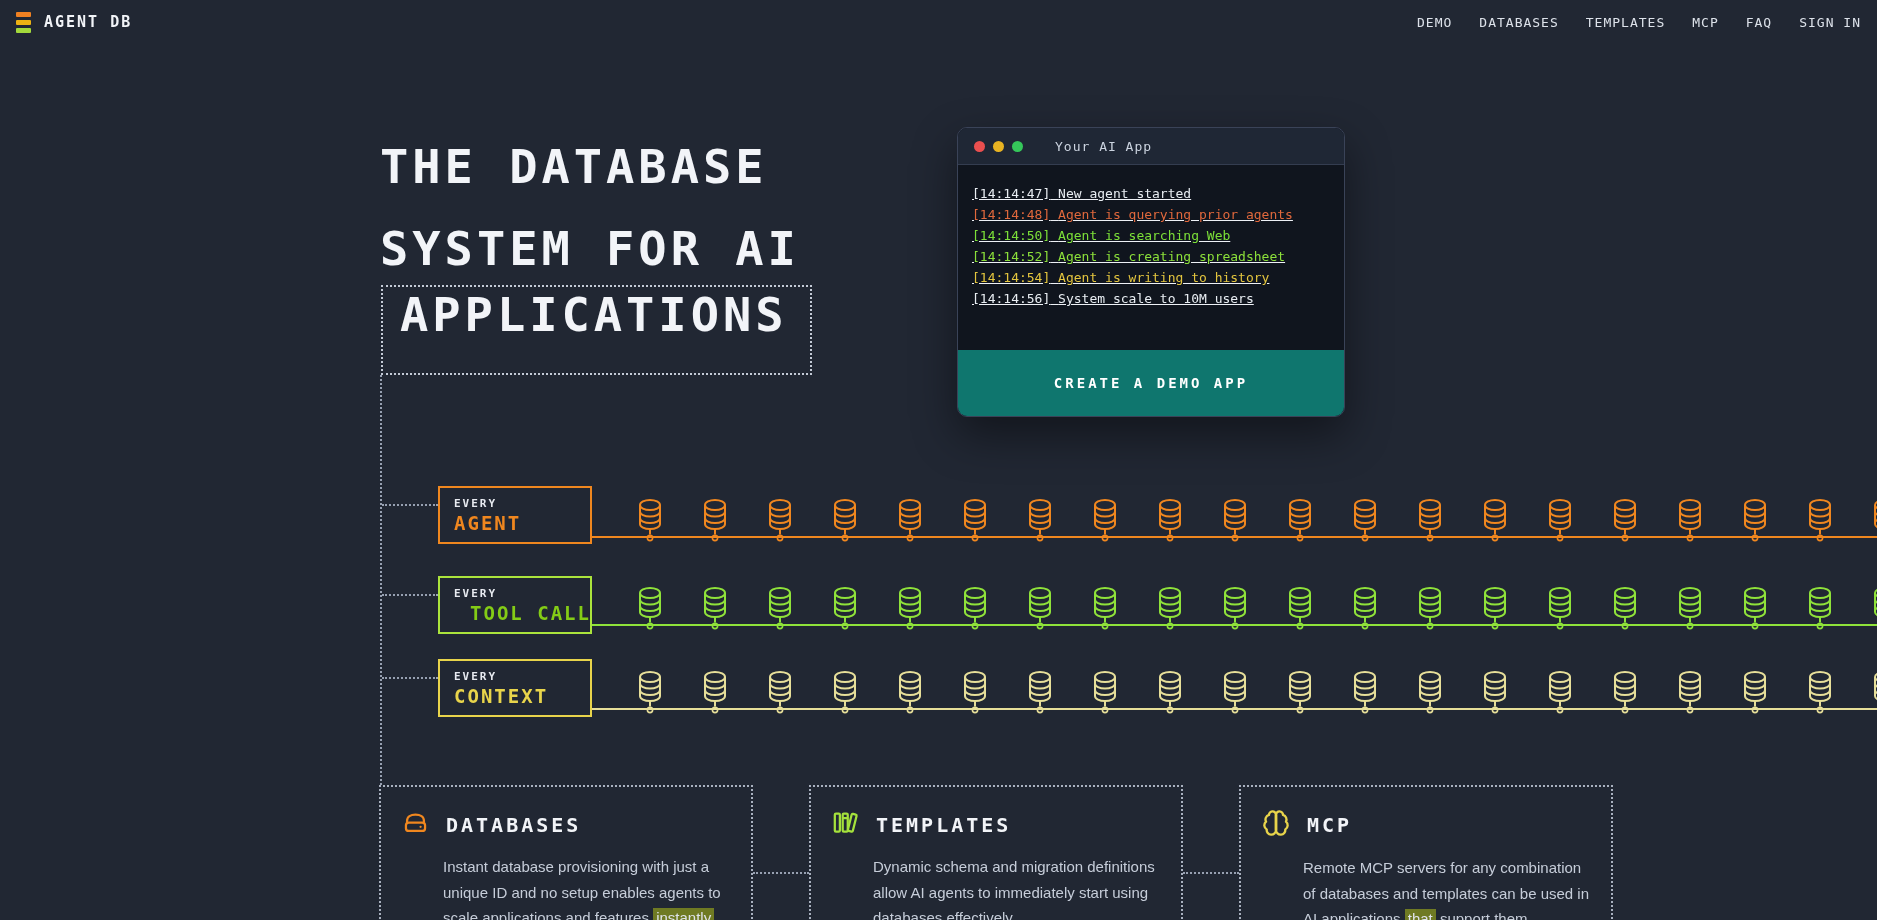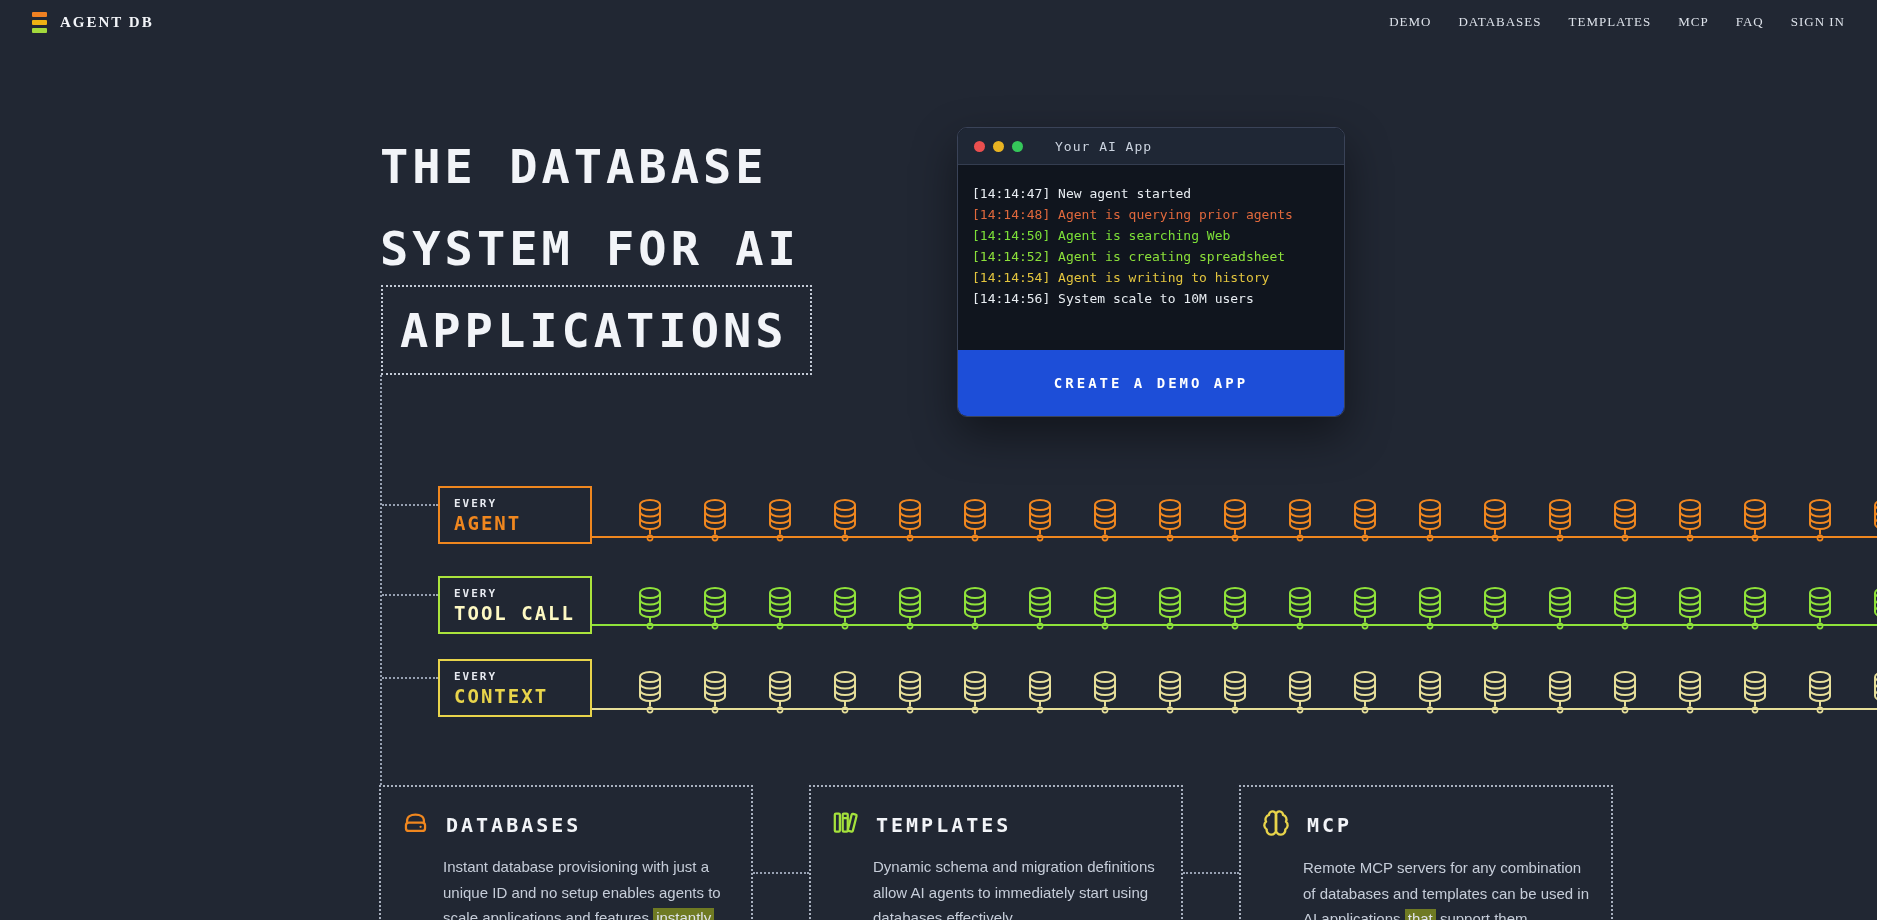--- a/index.html
+++ b/index.html
@@ -5,47 +5,47 @@
   * { margin:0; padding:0; box-sizing:border-box; }
   html,body { background:#181d27; }
   #app {
     position:relative; width:1877px; height:920px; overflow:hidden;
     background:#212733;
     font-family:"DejaVu Sans Mono", monospace;
     color:#eef1f6;
   }
   
   #navbar { position:absolute; left:0; top:0; width:100%; height:44px;
-    display:flex; align-items:center; padding:0 32px;font-family:Liberation Serif, serif; }
+    display:flex; align-items:center; padding:0 16px; }
   #brand { display:flex; align-items:center; gap:13px; }
   #logo { display:flex; flex-direction:column; gap:3px; }
   #logo .bar { width:15px; height:5px; border-radius:1px; }
   #brand-name { font-size:15px; font-weight:bold; letter-spacing:2px; color:#f2f4f8; }
   #nav-items { margin-left:auto; display:flex; gap:27px; }
   .nav-item { font-size:13px; letter-spacing:1px; color:#dde2ea; cursor:pointer; }
   
   .hero-line { position:absolute; left:380px; font-size:47px; font-weight:bold;
     letter-spacing:4px; color:#f2f4f8; white-space:nowrap; }
   #hero-line1 { top:139px; }
   #hero-line2 { top:221px; }
   #hero-box { position:absolute; left:381px; top:285px; width:431px; height:90px;
-    border:2px dotted #c3cad6; display:flex; align-items:center; padding-left:17px; }
+    border:2px dotted #c3cad6; display:flex; padding-left:17px; }
   #hero-line3 { position:static; }
   
   .dot-v { position:absolute; width:0; border-left:2px dotted #97a0b1; }
   .dot-h { position:absolute; height:0; border-top:2px dotted #97a0b1; }
   
   #terminal { position:absolute; left:957px; top:127px; width:388px; height:290px;
     border:1px solid #3a4358; border-radius:10px; background:#10151e;
     box-shadow:0 18px 45px rgba(0,0,0,.45); display:flex; flex-direction:column; overflow:hidden; }
   #terminal-header { height:37px; background:#1f2735; border-bottom:1px solid #343d50;
     display:flex; align-items:center; padding:0 16px; gap:8px; flex:0 0 auto; }
   .traffic { width:11px; height:11px; border-radius:50%; }
   #terminal-title { margin-left:24px; font-size:13px; color:#ccd4e0; letter-spacing:1px; }
-  #terminal-body { flex:1 1 auto; padding:18px 14px; }
+  #terminal-body { flex:1 1 auto; padding:18px 14px;text-decoration:underline; }
   .log-line { font-size:13px; line-height:21px; white-space:nowrap; }
   #terminal-button { flex:0 0 auto; height:66px; border:none; cursor:pointer;
     font-family:inherit; font-size:14px; font-weight:bold; letter-spacing:3px; color:#fff; }
   
   .row-box { position:absolute; left:438px; width:154px; height:58px;
     border-width:2px; border-style:solid; background:#212733; z-index:2;
     padding:9px 8px 0 14px; }
   .row-prefix { font-size:11px; font-weight:bold; letter-spacing:2px; color:#e8ebf1; }
   .row-label { font-size:19px; font-weight:bold; letter-spacing:2px; margin-top:2px; white-space:nowrap; }
   .row-line { position:absolute; left:592px; width:1285px; height:2px; z-index:0; }
@@ -99,21 +99,21 @@
       <span id="terminal-title">Your AI App</span>
     </div>
     <div id="terminal-body">
         <div class="log-line" style="color: rgb(232, 237, 242);"><span>[14:14:47]</span> <span>New agent started</span></div>
         <div class="log-line" style="color: rgb(224, 104, 60);"><span>[14:14:48]</span> <span>Agent is querying prior agents</span></div>
         <div class="log-line" style="color: rgb(124, 224, 56);"><span>[14:14:50]</span> <span>Agent is searching Web</span></div>
         <div class="log-line" style="color: rgb(140, 224, 58);"><span>[14:14:52]</span> <span>Agent is creating spreadsheet</span></div>
         <div class="log-line" style="color: rgb(227, 197, 62);"><span>[14:14:54]</span> <span>Agent is writing to history</span></div>
         <div class="log-line" style="color: rgb(232, 237, 242);"><span>[14:14:56]</span> <span>System scale to 10M users</span></div>
       </div>
-    <button id="terminal-button" style="background: #1d4ed8;">CREATE A DEMO APP</button>
+    <button id="terminal-button" style="background: #0f766e;">CREATE A DEMO APP</button>
   </div>
 
   <div id="rows-layer">
       <div class="dot-h" style="left: 382px; top: 504px; width: 56px;"></div>
       <div class="row-line" style="top: 536px; background: rgb(240, 135, 31);"></div>
       <div class="db-icon" style="left: 637px; top: 498px;"><svg width="26" height="44" viewBox="0 0 26 44" fill="none">
           <ellipse cx="13" cy="7" rx="10" ry="5" stroke="#f0871f" stroke-width="2"></ellipse>
           <path d="M3 7 V26 A10 5 0 0 0 23 26 V7" stroke="#f0871f" stroke-width="2"></path>
           <path d="M3 13.5 A10 5 0 0 0 23 13.5" stroke="#f0871f" stroke-width="2"></path>
           <path d="M3 20 A10 5 0 0 0 23 20" stroke="#f0871f" stroke-width="2"></path>
@@ -433,21 +433,21 @@
       <div class="db-icon" style="left: 1872px; top: 586px;"><svg width="26" height="44" viewBox="0 0 26 44" fill="none">
           <ellipse cx="13" cy="7" rx="10" ry="5" stroke="#8fe23a" stroke-width="2"></ellipse>
           <path d="M3 7 V26 A10 5 0 0 0 23 26 V7" stroke="#8fe23a" stroke-width="2"></path>
           <path d="M3 13.5 A10 5 0 0 0 23 13.5" stroke="#8fe23a" stroke-width="2"></path>
           <path d="M3 20 A10 5 0 0 0 23 20" stroke="#8fe23a" stroke-width="2"></path>
           <line x1="13" y1="31" x2="13" y2="36.5" stroke="#8fe23a" stroke-width="2"></line>
           <circle cx="13" cy="40" r="2.6" stroke="#8fe23a" stroke-width="1.6"></circle>
         </svg></div>
       <div class="row-box" style="top: 576px; border-color: rgb(171, 228, 60);">
         <div class="row-prefix">EVERY</div>
-        <div class="row-label" style="color: #fef9c3;">TOOL CALL</div>
+        <div class="row-label" style="color: #84cc16; margin-left: 16px;">TOOL CALL</div>
       </div>
       <div class="dot-h" style="left: 382px; top: 677px; width: 56px;"></div>
       <div class="row-line" style="top: 708px; background: rgb(231, 223, 154);"></div>
       <div class="db-icon" style="left: 637px; top: 670px;"><svg width="26" height="44" viewBox="0 0 26 44" fill="none">
           <ellipse cx="13" cy="7" rx="10" ry="5" stroke="#e7df9a" stroke-width="2"></ellipse>
           <path d="M3 7 V26 A10 5 0 0 0 23 26 V7" stroke="#e7df9a" stroke-width="2"></path>
           <path d="M3 13.5 A10 5 0 0 0 23 13.5" stroke="#e7df9a" stroke-width="2"></path>
           <path d="M3 20 A10 5 0 0 0 23 20" stroke="#e7df9a" stroke-width="2"></path>
           <line x1="13" y1="31" x2="13" y2="36.5" stroke="#e7df9a" stroke-width="2"></line>
           <circle cx="13" cy="40" r="2.6" stroke="#e7df9a" stroke-width="1.6"></circle>

